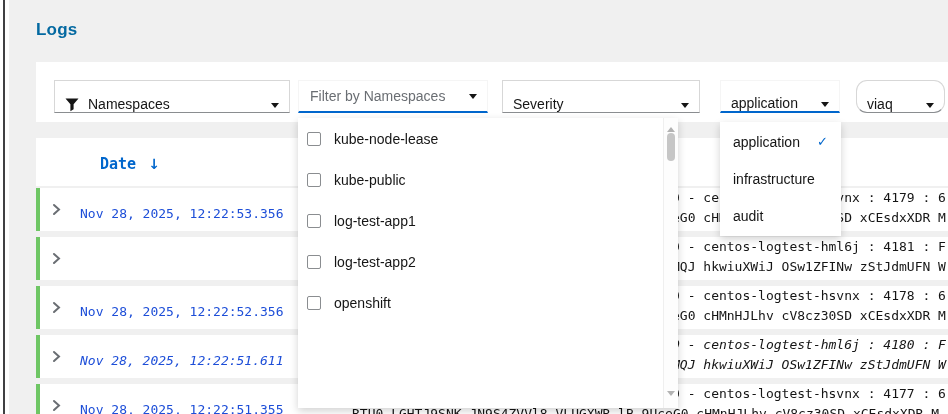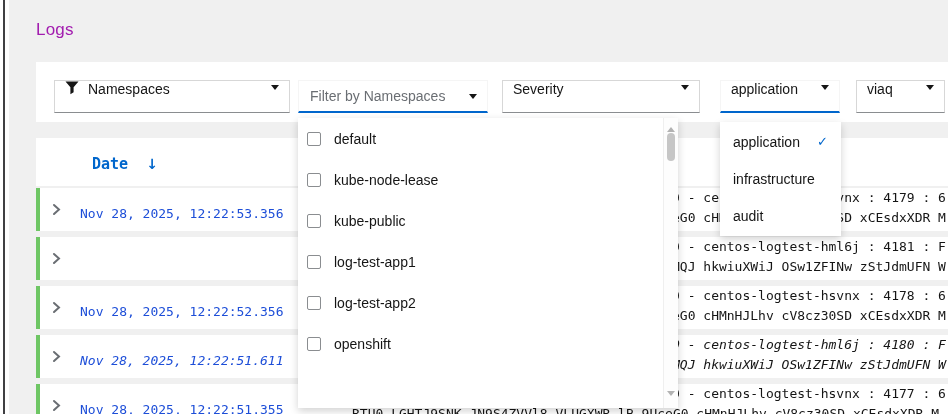--- a/index.html
+++ b/index.html
@@ -3,47 +3,47 @@
 <meta charset="utf-8">
 <style>
   html,body{margin:0;padding:0;}
   body{width:948px;height:414px;overflow:hidden;font-family:"Liberation Sans",sans-serif;}
   .stage{position:relative;width:948px;height:414px;overflow:hidden;background:#f0f0f0;}
 
   
   .left-strip{position:absolute;left:0;top:0;width:9px;height:414px;background:#ffffff;}
   .edge-line{position:absolute;left:3px;top:0;width:2px;height:414px;background:#3f3f42;}
 
-  .page-title{position:absolute;left:36px;top:20px;font-size:17px;font-weight:400;color:#a21caf;letter-spacing:.2px;}
+  .page-title{position:absolute;left:36px;top:20px;font-size:17px;font-weight:700;color:#0369a1;letter-spacing:.2px;}
 
   
   .toolbar-card{position:absolute;left:36px;top:62px;width:912px;height:60px;background:#ffffff;}
 
-  .select{position:absolute;top:80px;height:33px;box-sizing:border-box;display:flex;align-items:flex-start;
+  .select{position:absolute;top:80px;height:33px;box-sizing:border-box;display:flex;align-items:flex-end;
           gap:9px;padding:0 10px;background:#fff;border:1px solid #d7d7d7;border-bottom:1px solid #8a8d90;
           font-size:14px;color:#151515;cursor:pointer;}
   .select.open{border:1px solid #f5f5f5;border-bottom:2px solid #0066cc;}
   .caret{width:0;height:0;border:4px solid transparent;border-top:5px solid #151515;margin-left:auto;margin-top:4px;flex:none;}
   .filter-icon-box{display:flex;align-items:center;flex:none;}
 
   .ns-select{left:54px;width:236px;}
   .sev-select{left:502px;width:198px;}
   .app-select{left:720px;width:120px;}
-  .viaq-select{left:856px;width:89px;}
+  .viaq-select{left:856px;width:89px;border-radius:11px;}
 
   .filter-combo{position:absolute;left:298px;top:80px;width:190px;height:33px;box-sizing:border-box;display:flex;align-items:center;
                 background:#fff;border:1px solid #f5f5f5;border-bottom:2px solid #0066cc;}
   .filter-combo input{flex:1;min-width:0;border:none;outline:none;background:transparent;font-family:"Liberation Sans",sans-serif;
                 font-size:14px;color:#8b5cf6;padding:0 0 0 11px;}
   .filter-combo input::placeholder{color:#6a6e73;opacity:1;}
   .combo-caret-btn{display:flex;align-items:center;padding:0 10px 0 4px;cursor:pointer;height:100%;}
 
   
   .table-header{position:absolute;left:36px;top:138px;width:912px;height:48px;background:#ffffff;}
-  .date-header{position:absolute;left:56px;top:17px;display:flex;align-items:center;gap:18px;cursor:pointer;
+  .date-header{position:absolute;left:64px;top:17px;display:flex;align-items:center;gap:12px;cursor:pointer;
                font-family:"DejaVu Sans Mono",monospace;font-weight:700;font-size:15px;color:#0066cc;}
   .sort-arrow{font-family:"DejaVu Sans",sans-serif;font-size:14px;font-weight:700;color:#0066cc;}
 
   .log-row{position:absolute;left:36px;width:912px;height:43px;background:#ffffff;border-left:4px solid #6ec664;box-sizing:border-box;}
   .expander{position:absolute;left:12px;top:14px;width:10px;height:14px;display:flex;align-items:center;cursor:pointer;}
   .ts{position:absolute;left:40px;top:0;height:51px;display:flex;align-items:center;
       font-family:"DejaVu Sans Mono",monospace;font-size:13px;color:#1d4ed8;white-space:pre;}
   .msg-line{position:absolute;height:20px;line-height:20px;font-family:"DejaVu Sans Mono",monospace;font-size:13px;color:#151515;white-space:pre;}
   .m1{left:632px;top:0;}
   .m2{left:632px;top:20px;}
@@ -166,24 +166,20 @@
         </svg>
     </span>
     <span class="ts">Nov 28, 2025, 12:22:51.355</span>
     <div class="msg-line m1">0 - centos-logtest-hsvnx : 4177 : 6</div>
     <div class="msg-line m2-long">RTU0 LGHTJ9SNK JN9S4ZVVl8 VLUGXWR lB 9UceG0 cHMnHJLhv cV8cz30SD xCEsdxXDR M</div>
   </div>
 
   <div class="ns-panel">
     <label class="ns-item">
       <input type="checkbox" style="">
-      <span>default</span>
-    </label>
-    <label class="ns-item">
-      <input type="checkbox" style="">
       <span>kube-node-lease</span>
     </label>
     <label class="ns-item">
       <input type="checkbox" style="">
       <span>kube-public</span>
     </label>
     <label class="ns-item">
       <input type="checkbox" style="">
       <span>log-test-app1</span>
     </label>

